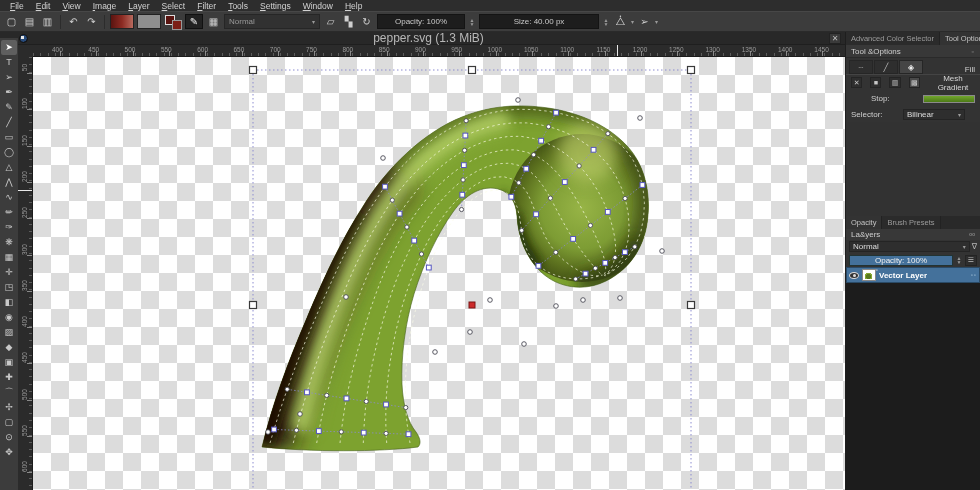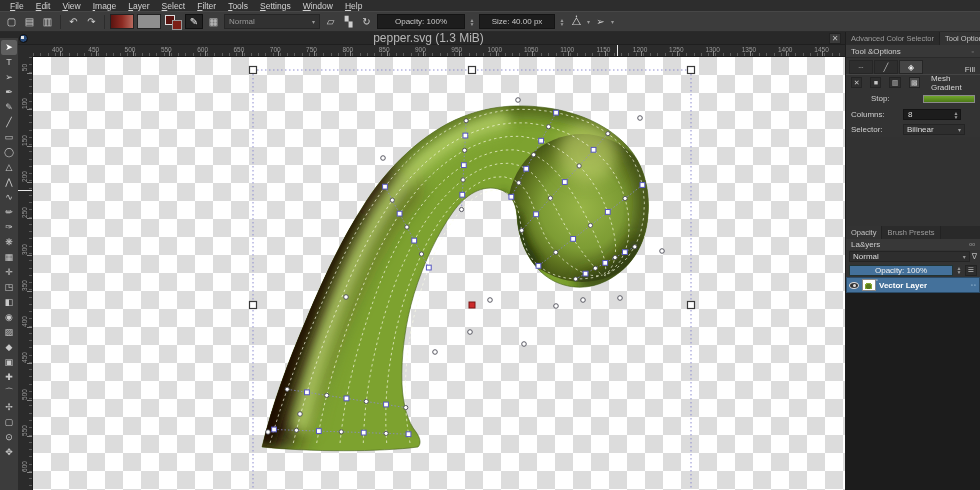--- a/index.html
+++ b/index.html
@@ -85,21 +85,21 @@
   .rp-tab.inactive { background:#2b2b2b; color:#9c9c9c; }
   .docker-title { height:13px; background:#383838; color:#cfcfcf; font-size:8px; display:flex;
     align-items:center; padding:0 5px; justify-content:space-between; border-bottom:1px solid #2a2a2a; }
   .docker-title .dt-ic { color:#8a8a8a; font-size:7px; letter-spacing:1px; }
   .fill-tabstrip { height:17px; display:flex; align-items:flex-end; background:#333; padding:0 3px;
     border-bottom:1px solid #444; }
   .fill-tab { width:24px; height:14px; background:#2e2e2e; border:1px solid #262626; color:#bbb;
     font-size:8px; display:flex; align-items:center; justify-content:center; margin-right:1px; }
   .fill-tab.active { background:#454545; color:#eee; }
   .fill-label { margin-left:auto; font-size:8px; color:#cfcfcf; padding-right:2px; }
-  .fill-types { height:15px; display:flex; align-items:center; gap:8px; padding:0 5px; }
+  .fill-types { height:15px; display:flex; align-items:center; gap:8px; padding:0 5px;text-align:center; }
   .ft-btn { width:13px; height:11px; background:#2e2e2e; border:1px solid #242424; color:#c9c9c9;
     font-size:7px; display:flex; align-items:center; justify-content:center; }
   .ft-btn.active { background:#4a4a4a; }
   .ft-label { font-size:8px; color:#d6d6d6; margin-left:3px; }
   .form-row { height:15px; display:flex; align-items:center; padding:0 5px; }
   .form-row.tall { height:17px;justify-content:flex-end; }
   .f-label { font-size:8px; color:#cfcfcf; width:52px; }
   .stop-swatch { width:52px; height:8px; background:linear-gradient(180deg,#72a62e,#4c7a16);
     border:1px solid #8a8a8a; }
   .spinbox { width:58px; height:11px; background:#1c1c1c; border:1px solid #141414; color:#ddd;
@@ -175,21 +175,21 @@
     <span class="tb-icon">▱</span>
     <span class="tb-icon">▚</span>
     <span class="tb-icon">↻</span>
     <span class="tb-slider" style="width:88px">
       <span>Opacity: 100%</span>
     </span>
     <span class="spin">
         <span>▲</span>
         <span>▼</span>
       </span>
-    <span class="tb-slider" style="width:76px">
+    <span class="tb-slider" style="width:120px">
       <span>Size: 40.00 px</span>
     </span>
     <span class="spin">
         <span>▲</span>
         <span>▼</span>
       </span>
     <span class="tb-icon" style="font-size:11px">⧊</span>
     <span class="dd-arrow">▾</span>
     <span class="tb-icon">➢</span>
     <span class="dd-arrow">▾</span>
@@ -477,30 +477,20 @@
         <span class="ft-btn">■</span>
         <span class="ft-btn">▥</span>
         <span class="ft-btn active">▩</span>
         <span class="ft-label">Mesh Gradient</span>
       </div>
     <div class="form-row tall">
       <span class="f-label">Stop:</span>
       <span class="stop-swatch"></span>
     </div>
     <div class="form-row">
-      <span class="f-label">Columns:</span>
-      <span class="spinbox">
-        <span>8</span>
-        <span class="spin">
-            <span>▲</span>
-            <span>▼</span>
-          </span>
-      </span>
-    </div>
-    <div class="form-row">
       <span class="f-label">Selector:</span>
       <span class="combo">
         <span>Bilinear</span>
         <span class="dd-arrow">▾</span>
       </span>
     </div>
     <div class="rp-filler"></div>
 
     <div class="lay-tabs" id="lay-tabs">
         <span class="rp-tab">Opacity</span>

